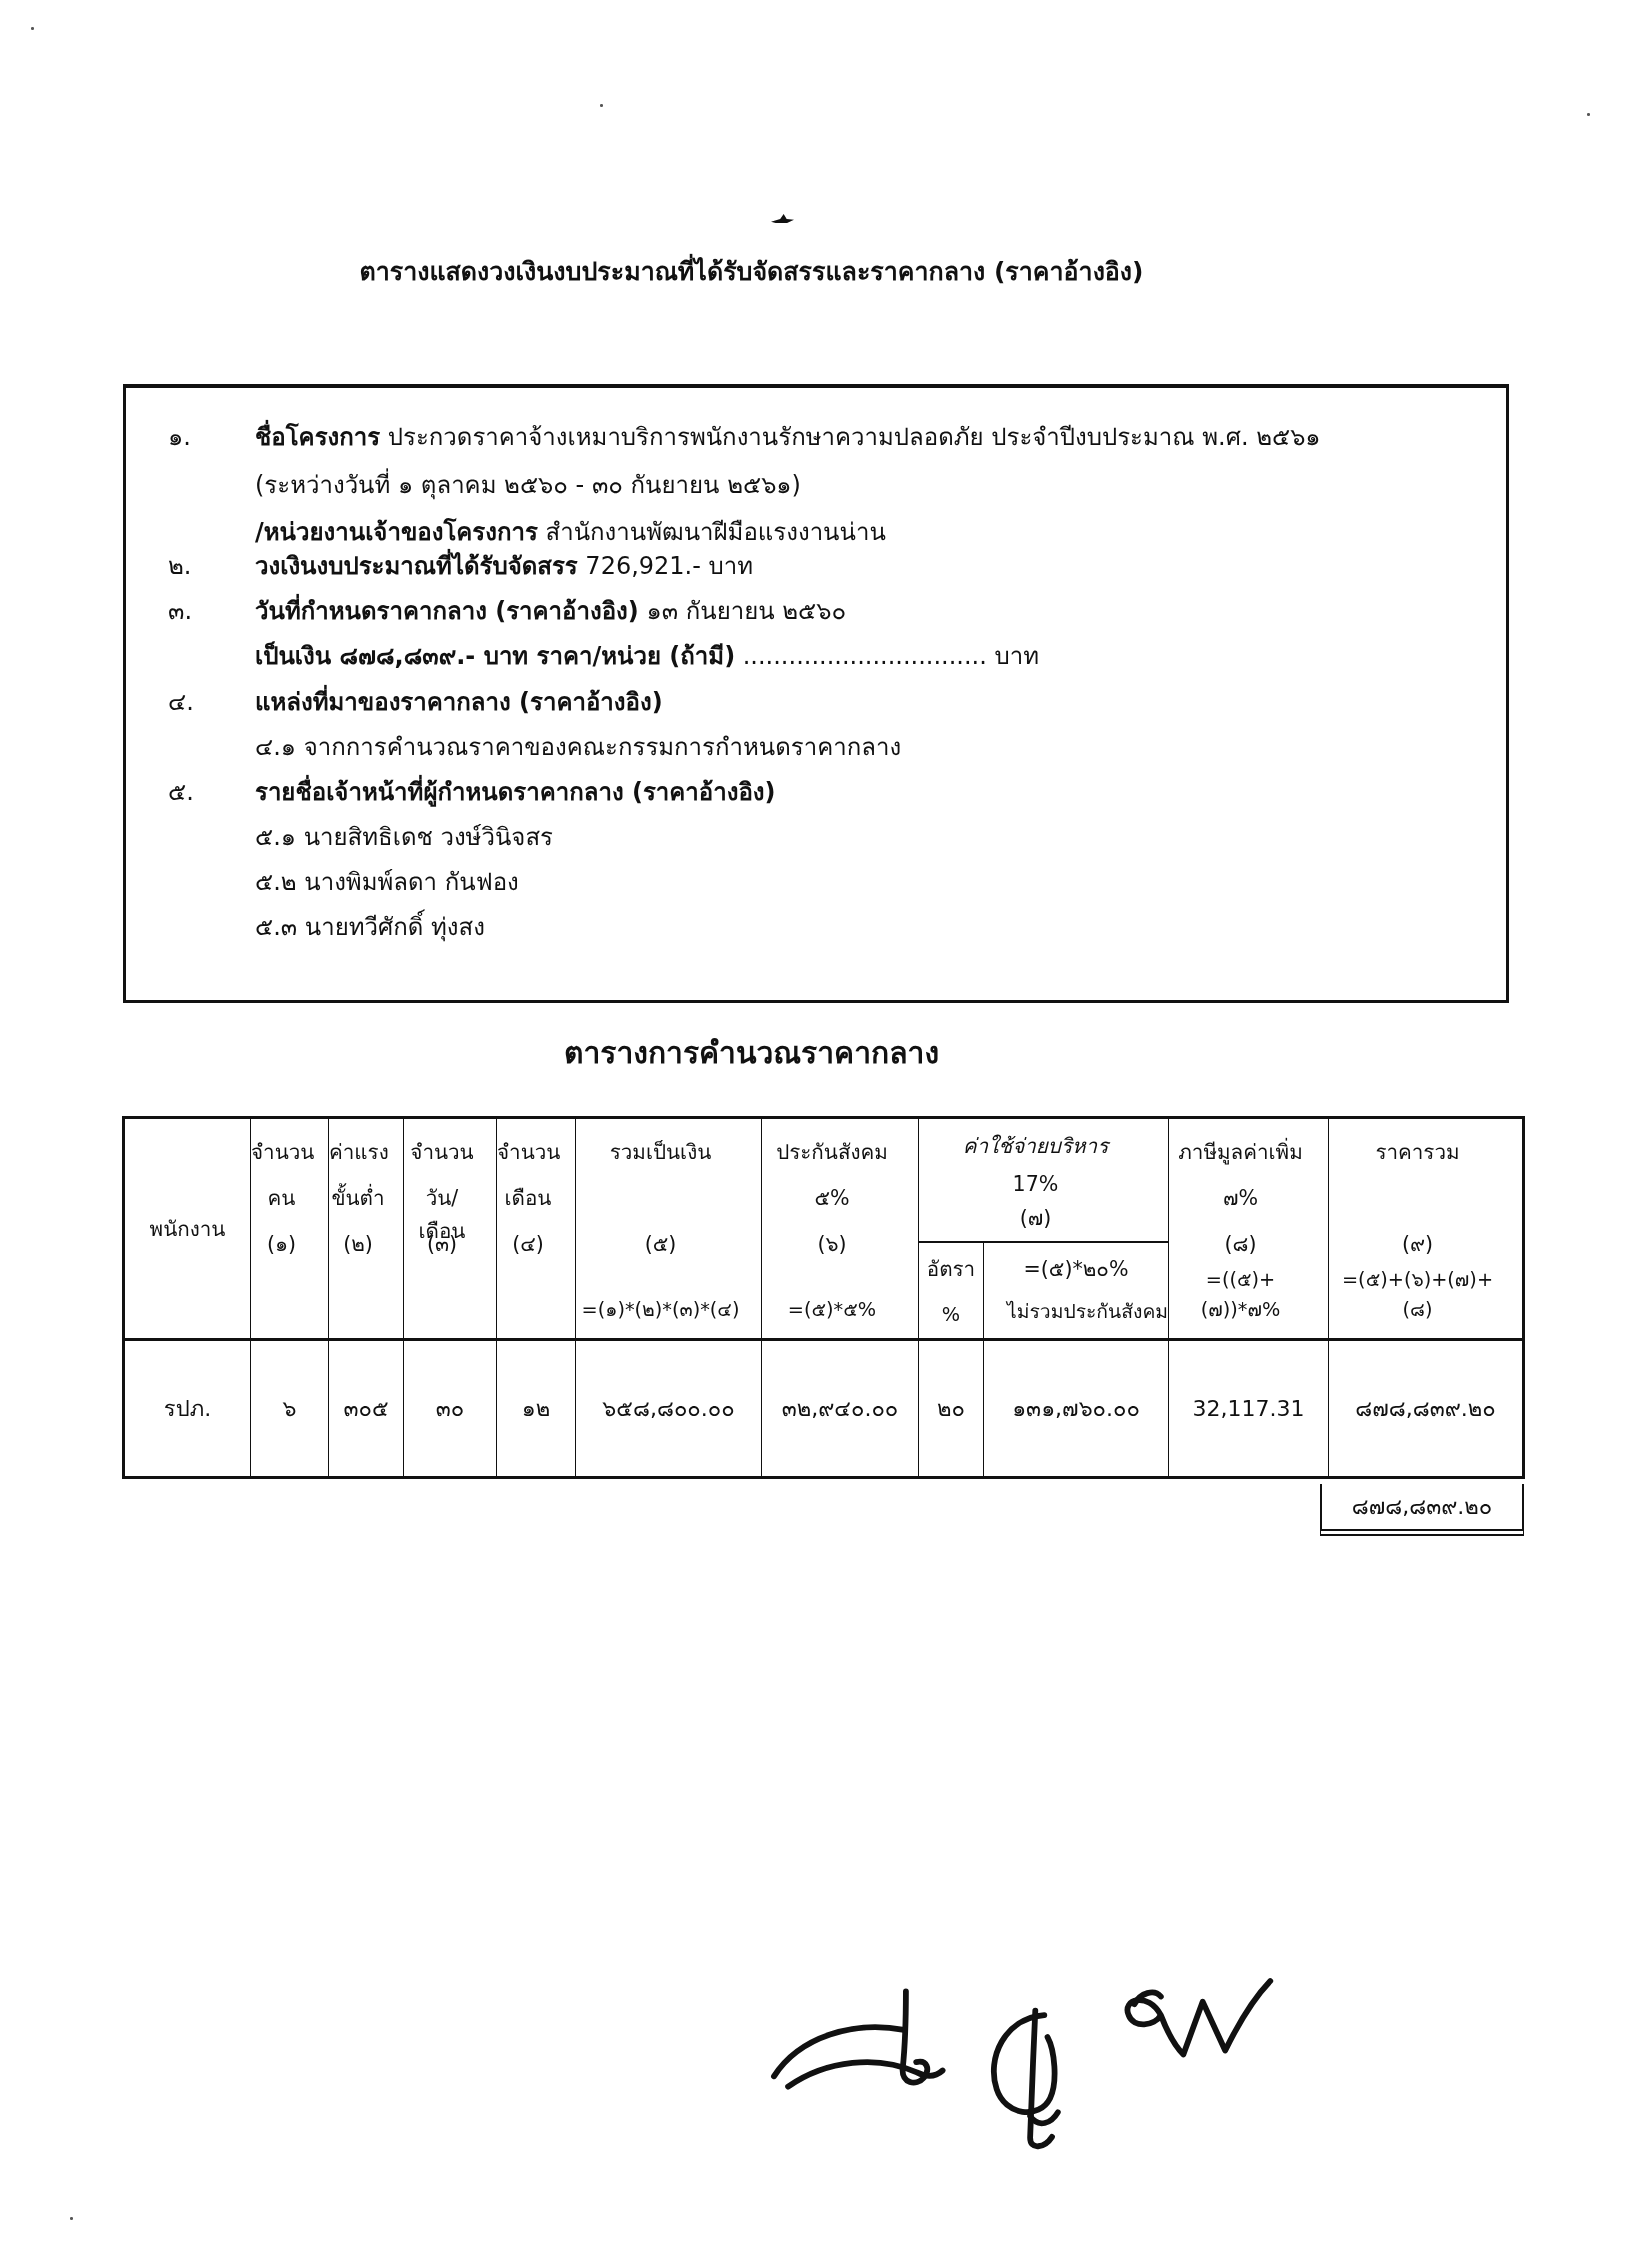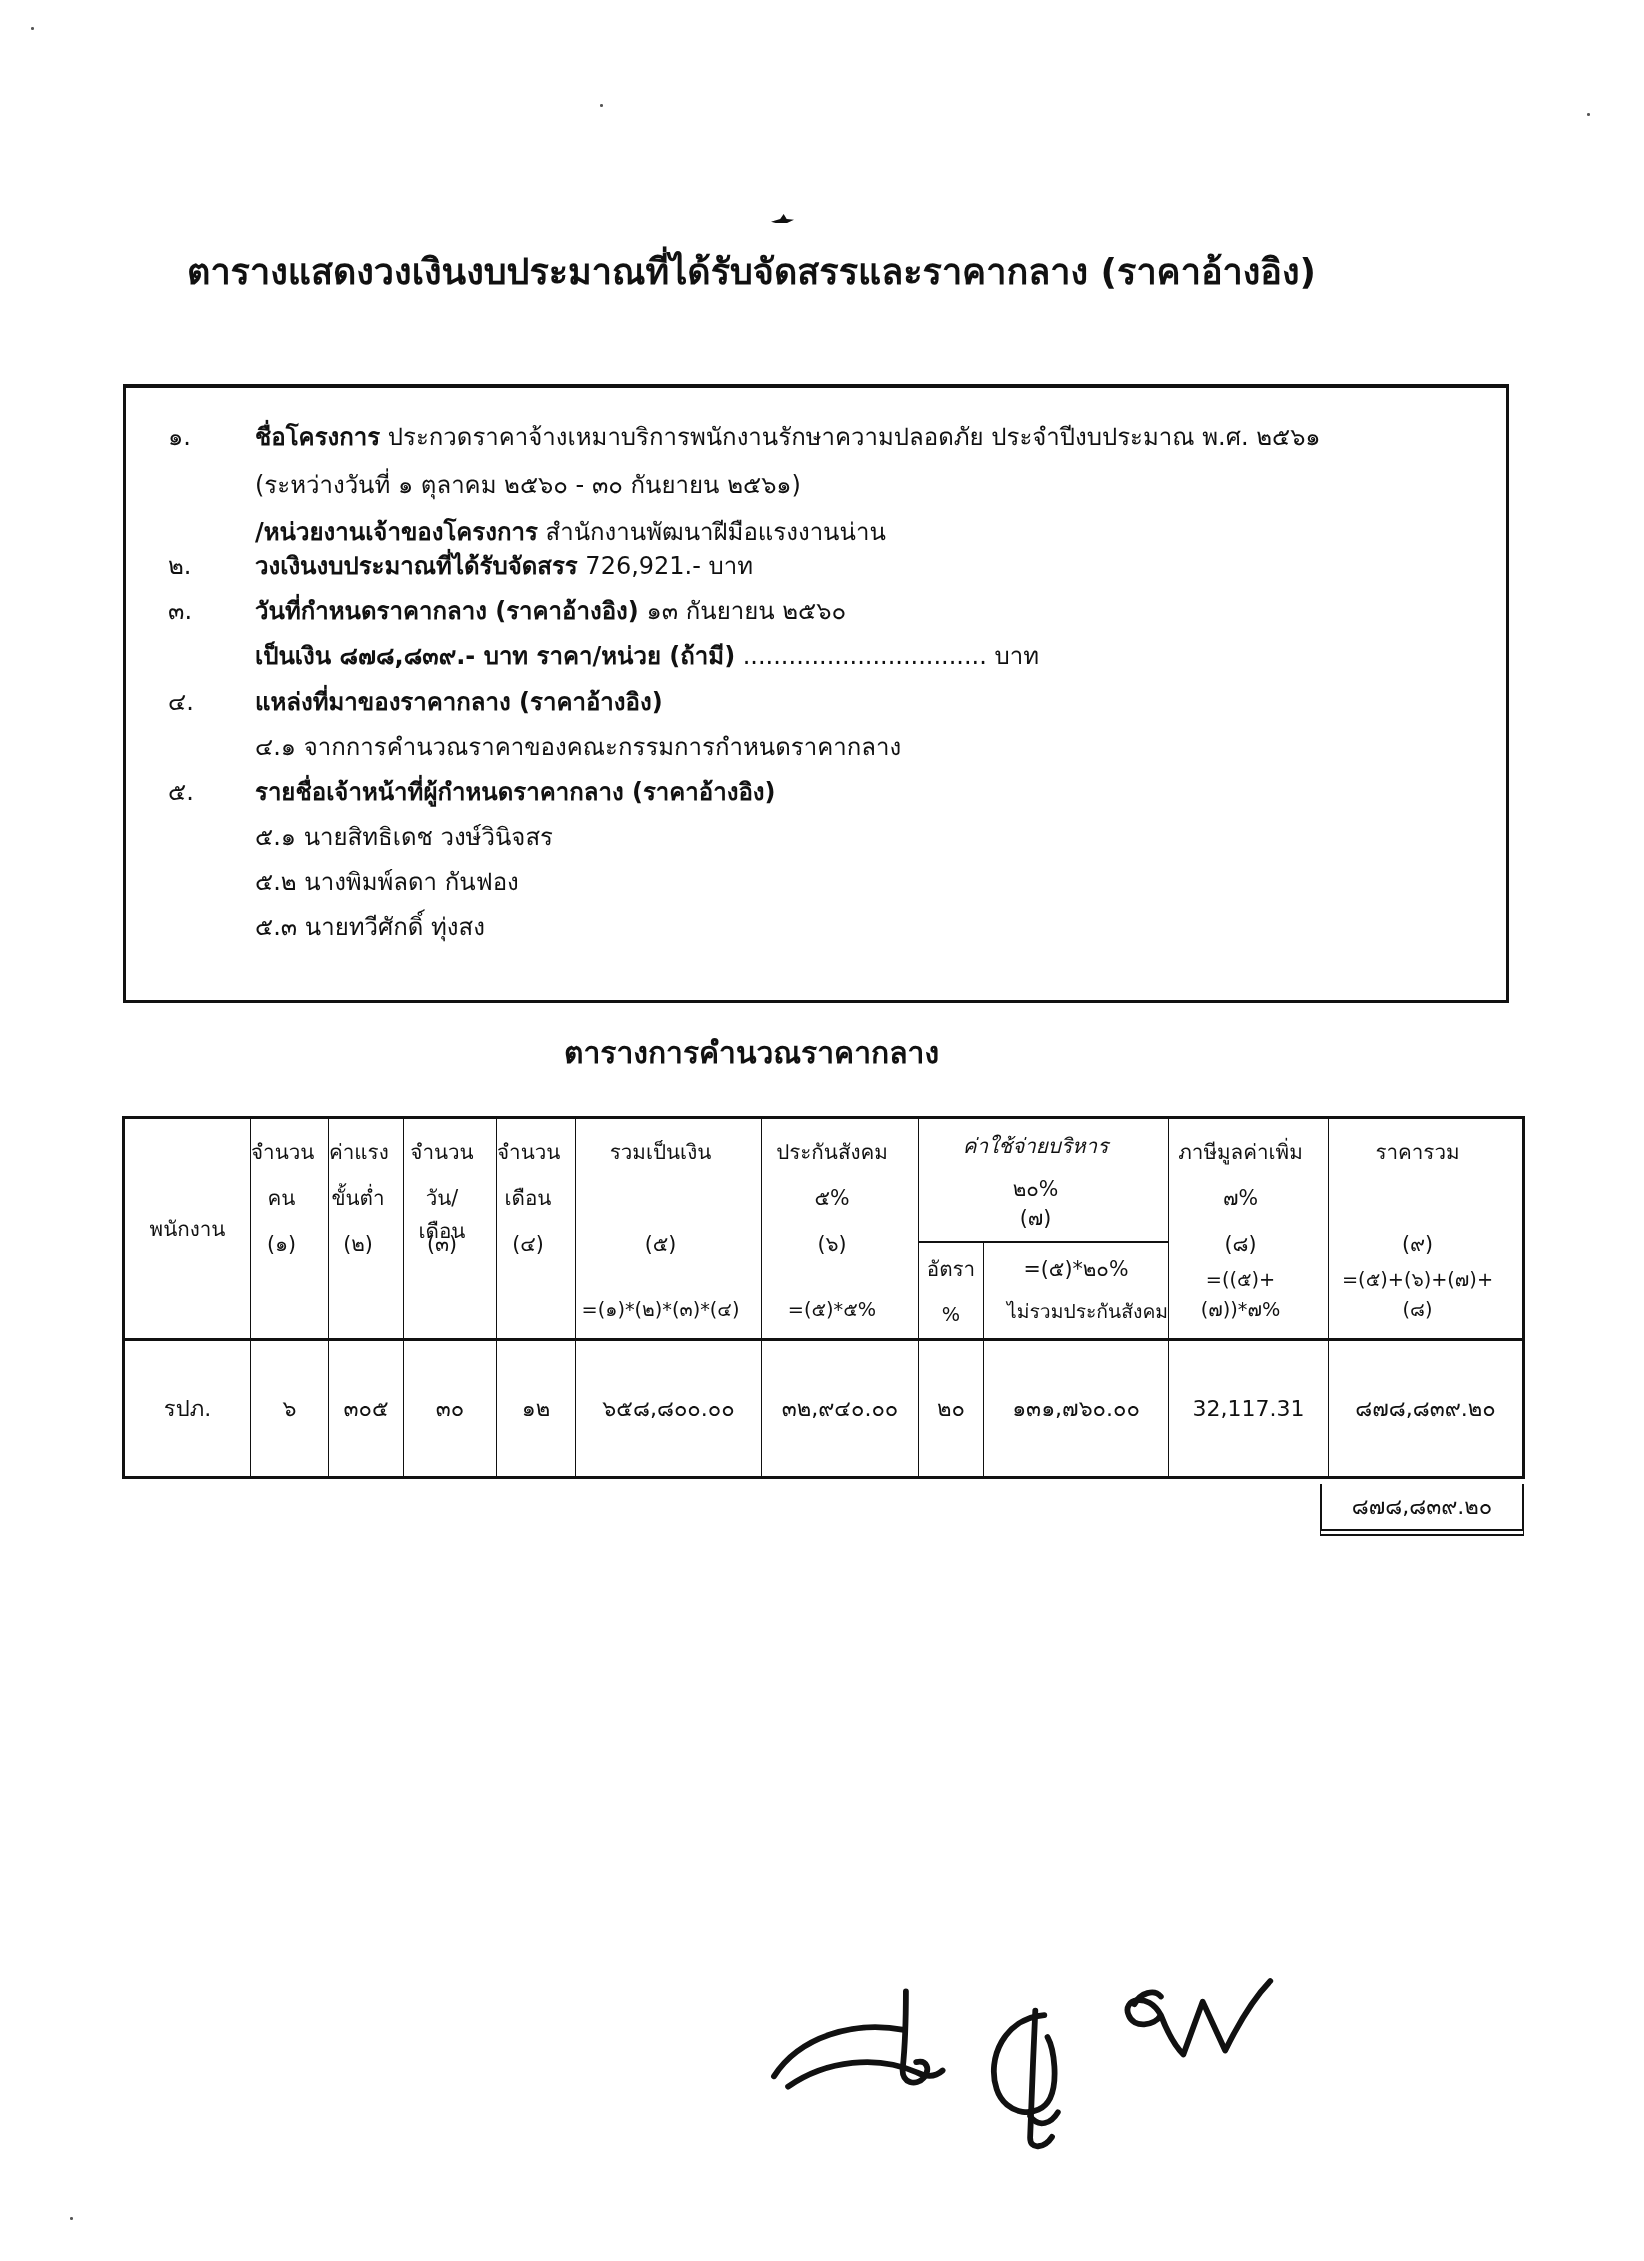--- a/index.html
+++ b/index.html
@@ -1,21 +1,21 @@
 <!DOCTYPE html>
 <html style="font-size:10.3px"><head>
 <meta charset="utf-8">
 <style>
   html,body{margin:0;padding:0;background:#e8e8e8;}
   .page{position:relative;width:1644px;height:2261px;background:#ffffff;overflow:hidden;
         font-family:"DejaVu Sans","Liberation Sans",sans-serif;color:#111;}
   .abs{position:absolute;}
   
   .doc-title{left:123px;top:244px;width:1257px;text-align:center;
-             font-size:36px;font-weight:700;line-height:55px;}
+             font-size:25px;font-weight:700;line-height:55px;}
   .tbl-title{left:123px;top:1029px;width:1257px;text-align:center;
              font-size:30px;font-weight:700;}
   
   .info-box{left:123px;top:384px;width:1386px;height:619px;
             border:3.2px solid #111;border-top-width:4.5px;box-sizing:border-box;}
   .ln{position:absolute;left:0;width:1354px;font-size:24px;line-height:30px;white-space:nowrap;}
   .ln .num{position:absolute;left:42px;top:0;font-weight:400;}
   .ln .body{position:absolute;left:129px;top:0;}
   .b{font-weight:700;}
   
@@ -156,21 +156,21 @@
         <span class="hform">=(๑)*(๒)*(๓)*(๔)</span>
       </th>
       <th rowspan="2" class="hdr">
         <span class="hl1">ประกันสังคม</span>
         <span class="hl2">๕%</span>
         <span class="hnum">(๖)</span>
         <span class="hform">=(๕)*๕%</span>
       </th>
       <th colspan="2" class="hdr c7">
         <span class="hl1">ค่าใช้จ่ายบริหาร</span>
-        <span class="hl2">๒๐%</span>
+        <span class="hl2">17%</span>
         <span class="hnum">(๗)</span>
       </th>
       <th rowspan="2" class="hdr">
         <span class="hl1">ภาษีมูลค่าเพิ่ม</span>
         <span class="hl2">๗%</span>
         <span class="hnum">(๘)</span>
         <span class="hform">=((๕)+(๗))*๗%</span>
       </th>
       <th rowspan="2" class="hdr">
         <span class="hl1">ราคารวม</span>

